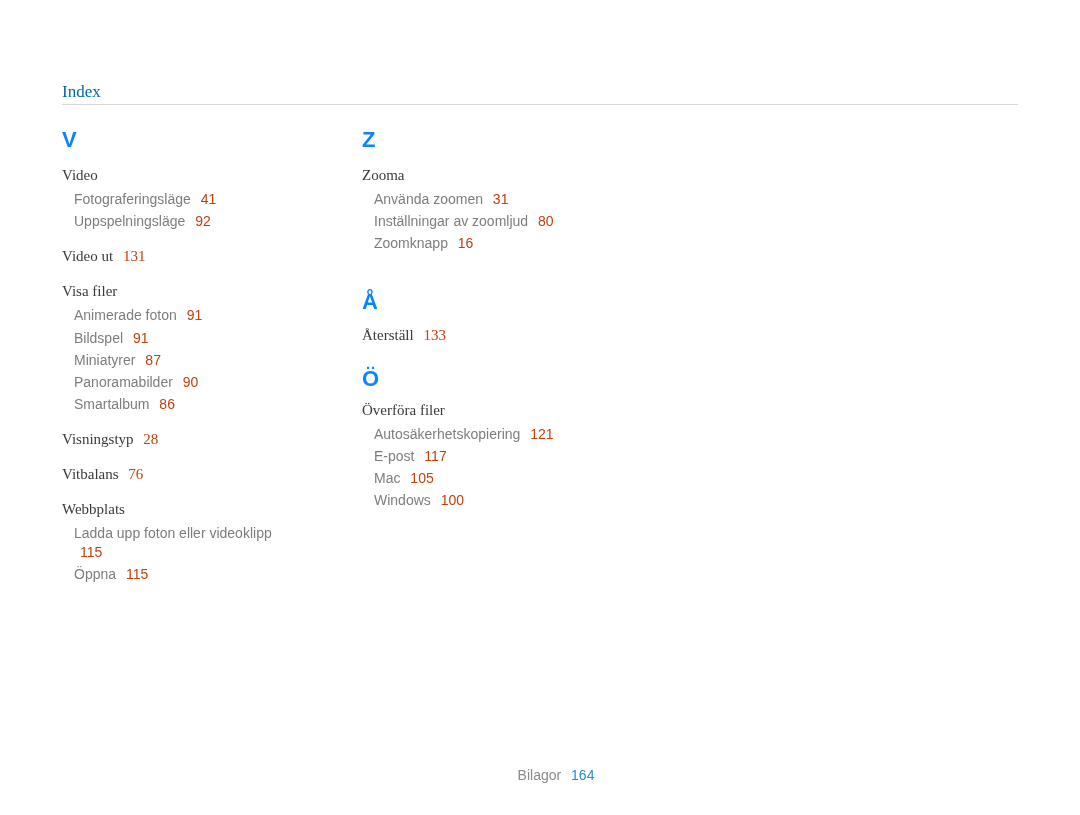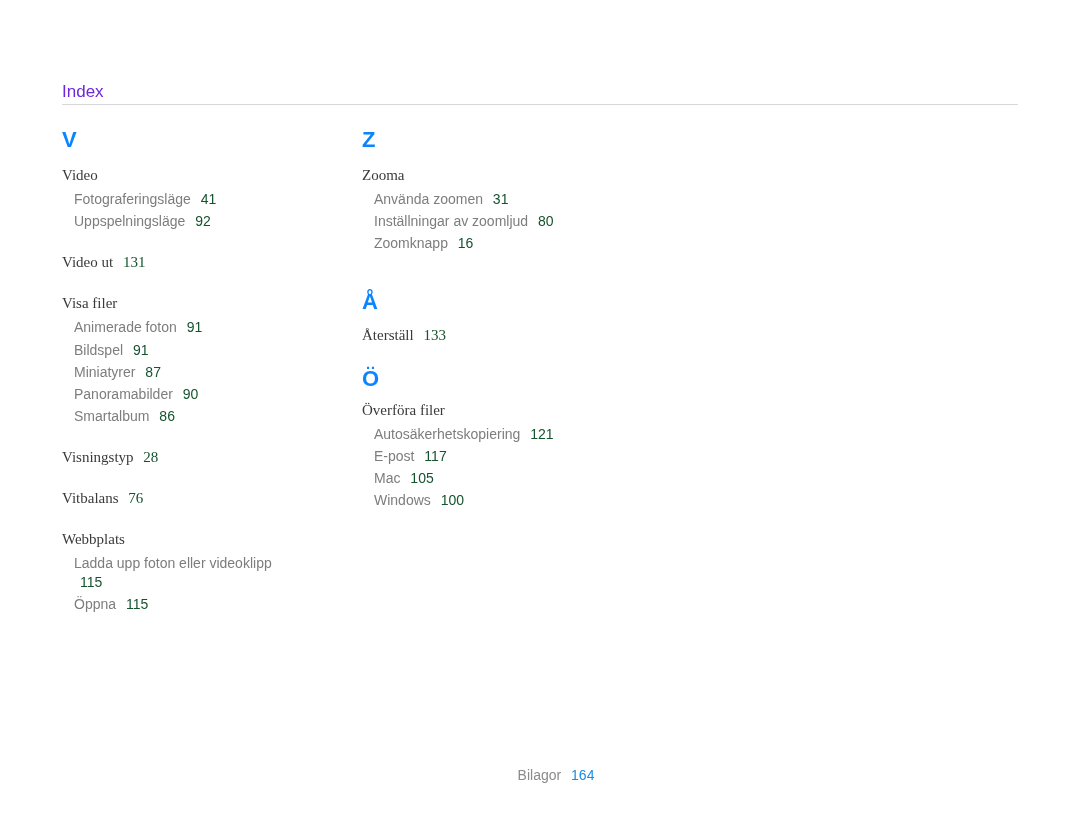--- a/index.html
+++ b/index.html
@@ -14,23 +14,24 @@
   }
   .page {
     position: relative;
     width: 1080px;
     height: 815px;
     box-sizing: border-box;
     padding: 82px 62px 0 62px;
   }
   .page-title {
     font-size: 17px;
-    color: #6d28d9;
+    color: #0369a1;
     font-weight: 400;
     margin-bottom: 2px;
+    font-family: Liberation Serif, serif;
   }
   .title-rule {
     border: none;
     border-top: 1px solid #d8d8d8;
     margin: 0 0 22px 0;
   }
   .columns {
     display: flex;
     gap: 70px;
   }
@@ -46,31 +47,31 @@
   .letter.ring { margin-top: 36px; margin-bottom: 12px; }
   .letter.dia  { margin-top: 22px; margin-bottom: 10px; }
   .topic {
     color: #3a3a3a;
     font-size: 15px;
     font-weight: 400;
     margin: 0 0 6px 0;
     font-family: Liberation Serif, serif;
   }
   .topic.spaced-above {
-    margin-top: 24px;
+    margin-top: 18px;
   }
   .sub {
     color: #7d7d7d;
     font-size: 14px;
     font-weight: 400;
     margin: 0 0 4px 12px;
     line-height: 1.3;
   }
   .num {
-    color: #14532d;
+    color: #c2410c;
     margin-left: 6px;
   }
   .footer {
     position: absolute;
     bottom: 32px;
     left: 16px;
     width: 100%;
     text-align: center;
     font-size: 14px;
     color: #8a8a8a;

